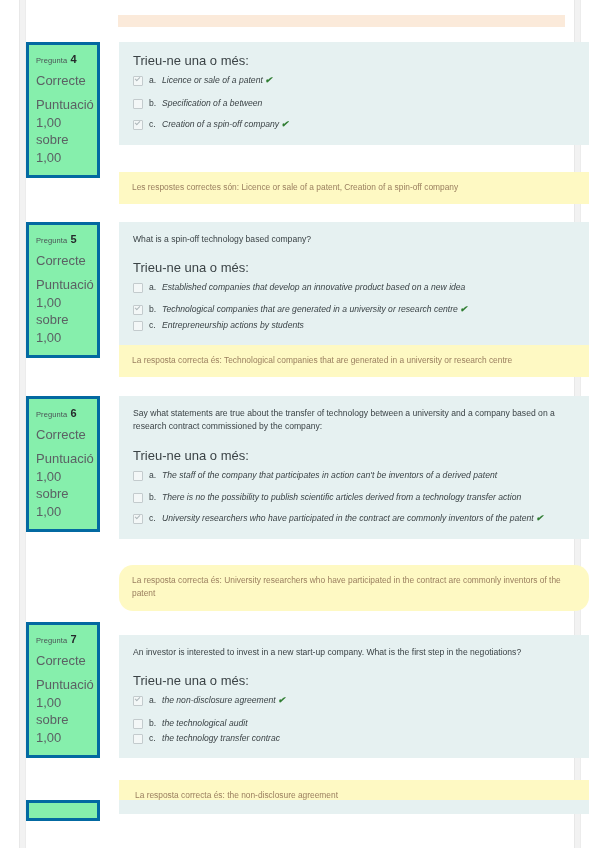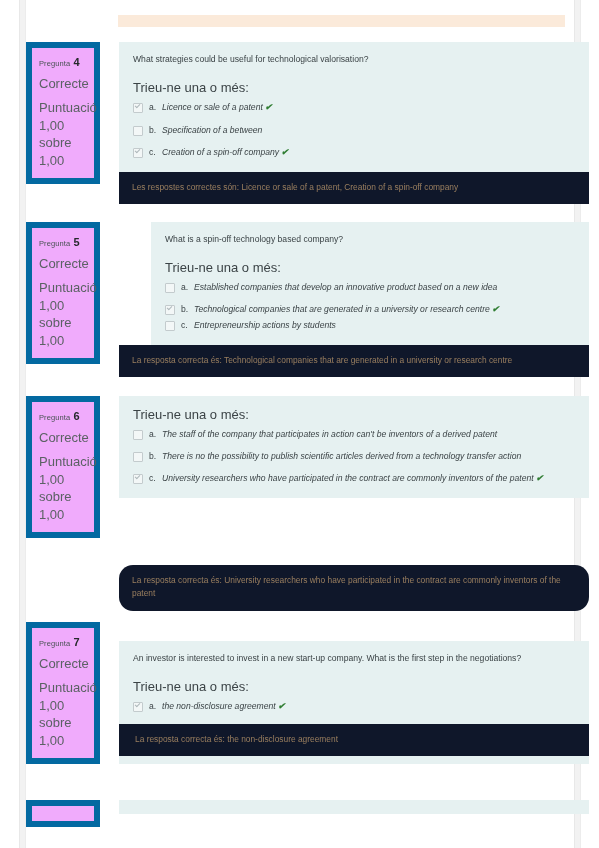--- a/index.html
+++ b/index.html
@@ -52,22 +52,22 @@
     position: absolute;
     left: 0;
     right: 0;
     display: flex;
     align-items: flex-start;
   }
 
   .qinfo {
     width: 74px;
     flex: 0 0 74px;
-    border: 6px solid #0369a1;
-    background: #f0abfc;
+    border: 3px solid #0369a1;
+    background: #86efac;
     padding: 7px 6px 8px 7px;
     box-sizing: border-box;
     line-height: 1.35;
   }
   .qinfo .qnum {
     font-size: 7.5px;
     color: #4a5255;
     letter-spacing: .1px;
     margin-bottom: 5px;
     white-space: nowrap;
@@ -154,21 +154,21 @@
     font-size: 9px;
     font-weight: bold;
     margin-left: 2px;
   }
 
   
   .feedback {
     position: absolute;
     left: 93px;
     right: 0;
-    background: #0f172a;
+    background: #fef9c3;
     color: #9a7f5f;
     font-size: 8.4px;
     line-height: 1.6;
     padding: 9px 13px 10px 13px;
     box-sizing: border-box;
   }
 
   
   .bottom-partial { position: absolute; left: 0; right: 0; display: flex; }
   .bottom-partial .qinfo {
@@ -195,21 +195,20 @@
 
   <div class="qblock" style="top:42px;">
     <div class="qinfo">
       <div class="qnum"><span>Pregunta</span> <b>4</b></div>
       <div class="qstate">Correcte</div>
       <div class="qgrade">
         <span>Puntuació 1,00</span><br><span>sobre 1,00</span>
       </div>
     </div>
     <div class="qbody">
-      <p class="qtext">What strategies could be useful for technological valorisation?</p>
       <p class="qprompt">Trieu-ne una o més:</p>
       <ul class="answers">
         <li class="answer">
           <span class="cbox checked"></span>
           <span class="alabel">a.</span>
           <span class="atext"><span>Licence or sale of a patent</span><span class="tick">✔</span></span>
         </li>
         <li class="answer">
           <span class="cbox"></span>
           <span class="alabel">b.</span>
@@ -218,21 +217,21 @@
         <li class="answer">
           <span class="cbox checked"></span>
           <span class="alabel">c.</span>
           <span class="atext"><span>Creation of a spin-off company</span><span class="tick">✔</span></span>
         </li>
       </ul>
     </div>
   </div>
   <div class="feedback" style="top:172px;">Les respostes correctes són: Licence or sale of a patent, Creation of a spin-off company</div>
 
-  <div class="qblock" style="top:222px;gap:32px;">
+  <div class="qblock" style="top:222px;">
     <div class="qinfo">
       <div class="qnum"><span>Pregunta</span> <b>5</b></div>
       <div class="qstate">Correcte</div>
       <div class="qgrade">
         <span>Puntuació 1,00</span><br><span>sobre 1,00</span>
       </div>
     </div>
     <div class="qbody">
       <p class="qtext">What is a spin-off technology based company?</p>
       <p class="qprompt">Trieu-ne una o més:</p>
@@ -259,20 +258,21 @@
 
   <div class="qblock" style="top:396px;">
     <div class="qinfo">
       <div class="qnum"><span>Pregunta</span> <b>6</b></div>
       <div class="qstate">Correcte</div>
       <div class="qgrade">
         <span>Puntuació 1,00</span><br><span>sobre 1,00</span>
       </div>
     </div>
     <div class="qbody">
+      <p class="qtext">Say what statements are true about the transfer of technology between a university and a company based on a research contract commissioned by the company:</p>
       <p class="qprompt">Trieu-ne una o més:</p>
       <ul class="answers">
         <li class="answer">
           <span class="cbox"></span>
           <span class="alabel">a.</span>
           <span class="atext">The staff of the company that participates in action can't be inventors of a derived patent</span>
         </li>
         <li class="answer">
           <span class="cbox"></span>
           <span class="alabel">b.</span>
@@ -311,20 +311,20 @@
           <span class="atext">the technological audit</span>
         </li>
         <li class="answer">
           <span class="cbox"></span>
           <span class="alabel">c.</span>
           <span class="atext">the technology transfer contrac</span>
         </li>
       </ul>
     </div>
   </div>
-  <div class="feedback" style="top:724px;padding-left:16px;">La resposta correcta és: the non-disclosure agreement</div>
+  <div class="feedback" style="top:780px;padding-left:16px;">La resposta correcta és: the non-disclosure agreement</div>
 
   <div class="bottom-partial" style="position:absolute; top:800px;">
     <div class="qinfo"></div>
     <div class="strip"></div>
   </div>
 
 </div>
 
 </body></html>

